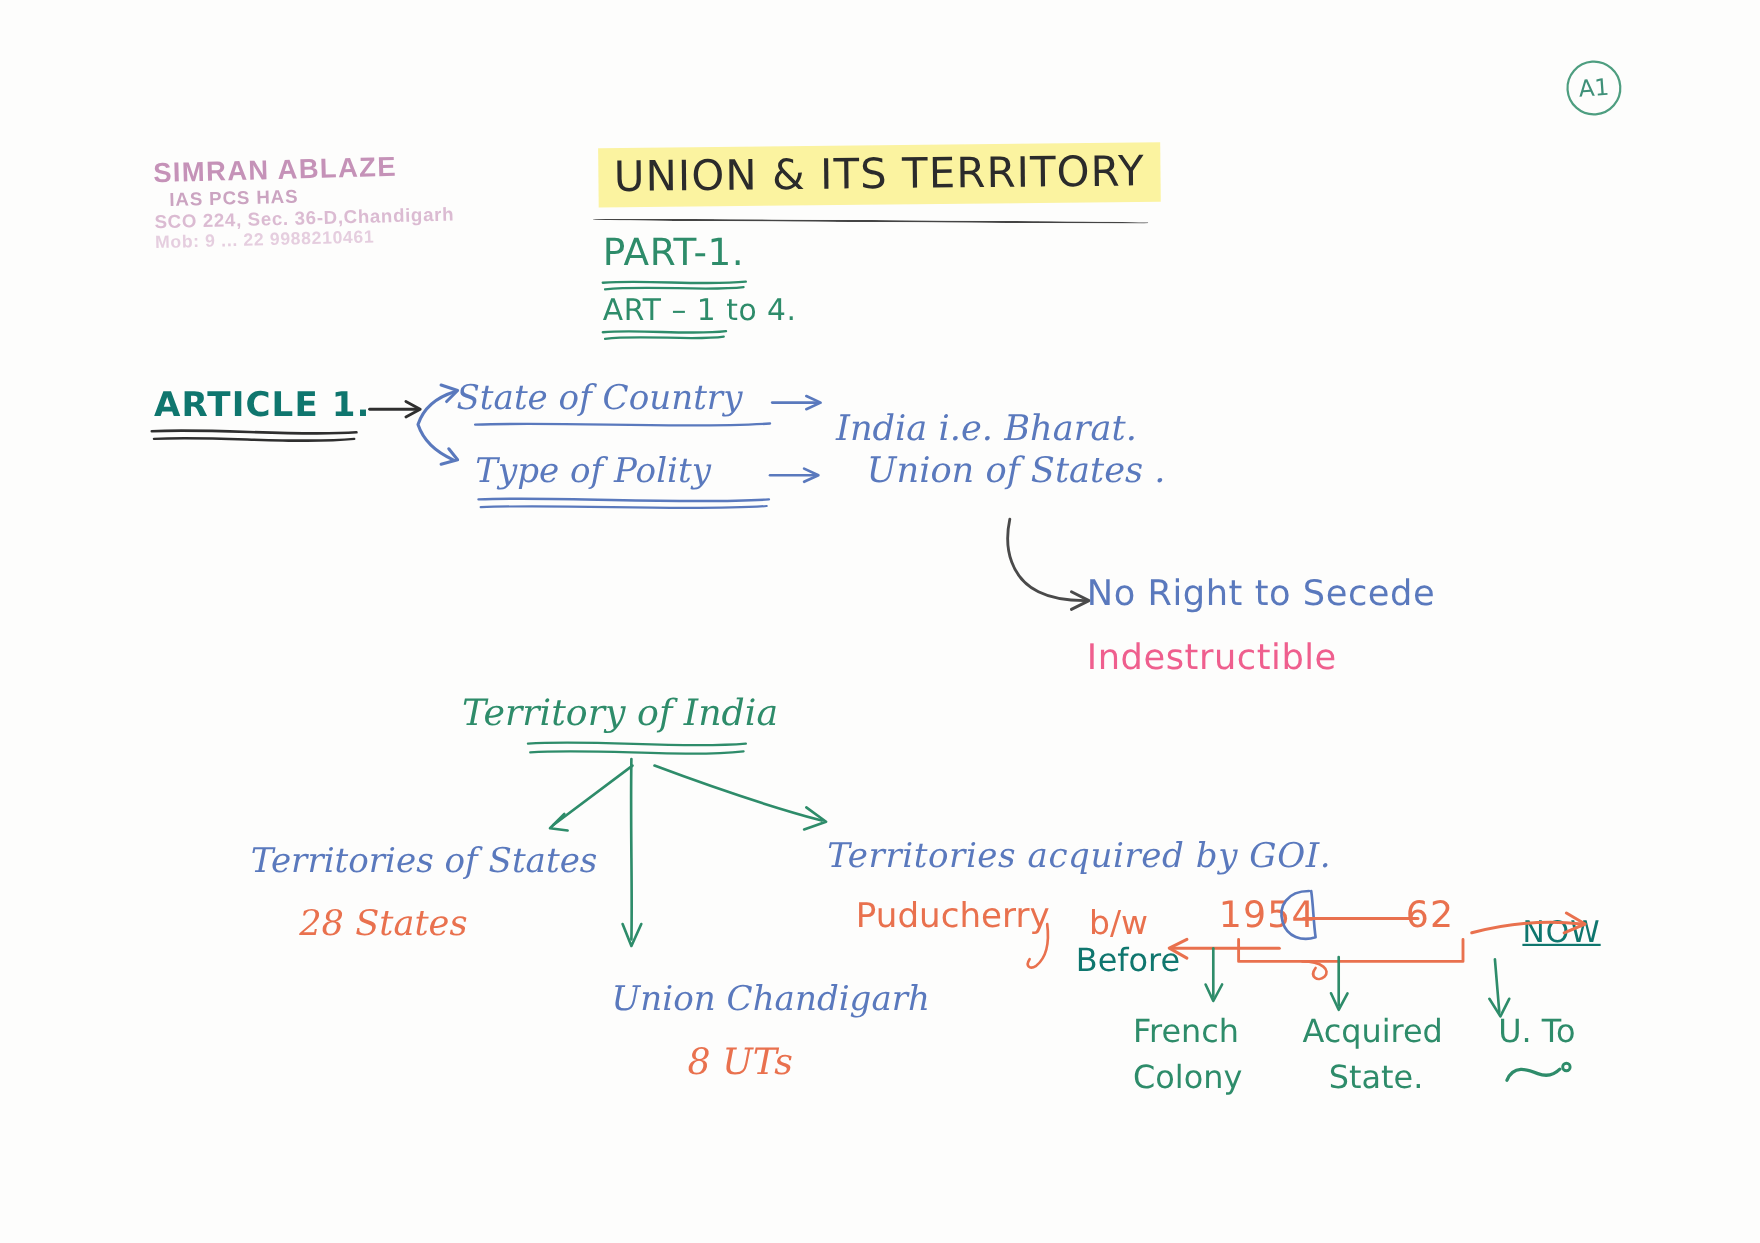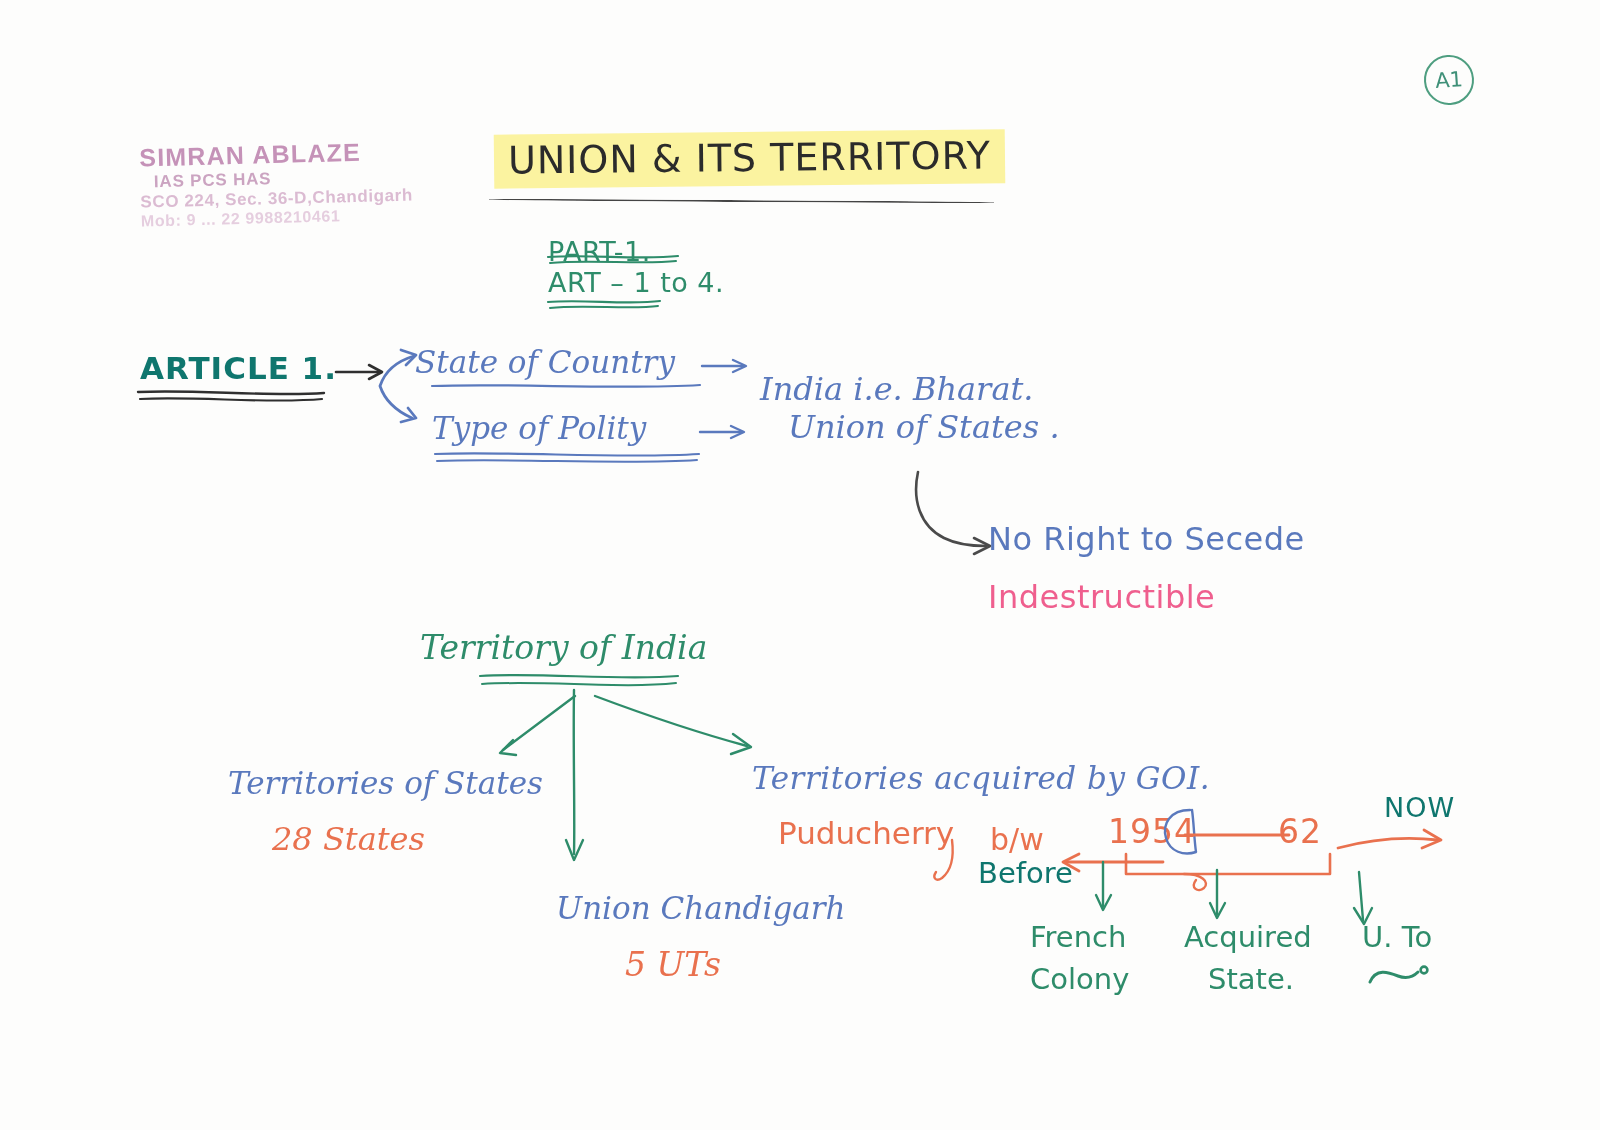--- a/index.html
+++ b/index.html
@@ -20,21 +20,21 @@
   .hand{font-family:"DejaVu Sans", sans-serif;font-weight:500;}
   .script{font-family:"DejaVu Serif", serif;font-style:italic;font-weight:400;}
   .caps{font-family:"DejaVu Sans", sans-serif;font-weight:600;letter-spacing:1px;}
   
   #stamp{left:140px;top:140px;transform:rotate(-1.5deg);opacity:.72;}
   #stamp .l1{font-family:"Liberation Sans", sans-serif;font-weight:700;font-size:25px;letter-spacing:1.2px;color:#b06a9e;}
   #stamp .l2{font-family:"Liberation Sans", sans-serif;font-weight:700;font-size:17px;letter-spacing:.8px;color:#b982ab;margin-left:14px;}
   #stamp .l3{font-family:"Liberation Sans", sans-serif;font-weight:600;font-size:17px;letter-spacing:.6px;color:#cfa3c3;}
   #stamp .l4{font-family:"Liberation Sans", sans-serif;font-weight:600;font-size:16px;letter-spacing:.6px;color:#ddbcd4;}
   
-  #title-wrap{left:494px;top:132px;border-radius:19px;}
+  #title-wrap{left:544px;top:132px;border-radius:19px;}
   #title-hl{
     display:inline-block;background:#fbf3a0;padding:4px 14px 6px 14px;
     font-family:"DejaVu Sans", sans-serif;font-weight:500;
     font-size:38px;letter-spacing:1px;color:#2b2b2b;
     transform:rotate(-0.6deg);
   }
   #title-rule{
     position:absolute;left:-5px;top:68px;width:505px;height:0;
     border-top:2.5px solid #444;border-radius:40%;transform:rotate(0.35deg);
   }
@@ -60,21 +60,21 @@
     <div class="l4">Mob: 9 ... 22  9988210461</div>
   </div>
 
   <div id="pagetag" class="abs">A1</div>
 
   <div id="title-wrap" class="abs">
     <span id="title-hl">UNION &amp; ITS TERRITORY</span>
     <div id="title-rule"></div>
   </div>
 
-  <div class="abs c-green hand" style="left:548px;top:236px;font-size:27px;letter-spacing:.5px;">PART-1.</div>
+  <div class="abs c-green hand" style="left:548px;top:210px;font-size:34px;letter-spacing:.5px;">PART-1.</div>
   <svg class="ink c-green" style="left:548px;top:254px;" width="136" height="12">
     <path d="M0 3 C40 0,92 6,130 2" stroke="#2e8c6a" stroke-width="2.2"></path>
     <path d="M2 9 C42 5,94 11,128 7" stroke="#2e8c6a" stroke-width="2"></path>
   </svg>
 
   <div class="abs c-green hand" style="left:548px;top:267px;font-size:27px;letter-spacing:.5px;">ART – 1 to 4.</div>
   <svg class="ink c-green" style="left:548px;top:299px;" width="116" height="12">
     <path d="M0 3 C34 0,80 6,112 2" stroke="#2e8c6a" stroke-width="2.2"></path>
     <path d="M2 9 C36 5,82 11,110 7" stroke="#2e8c6a" stroke-width="2"></path>
   </svg>
@@ -142,34 +142,34 @@
 
   <svg class="ink" style="left:560px;top:690px;" width="30" height="180">
     <path d="M14 0 C13 60,15 120,14 164" stroke="#2e8c6a" stroke-width="2.4"></path>
     <path d="M6 150 L14 170 L23 150" stroke="#2e8c6a" stroke-width="2.4"></path>
   </svg>
 
   <div class="abs c-blue script" style="left:228px;top:765px;font-size:31px;">Territories of States</div>
   <div class="abs c-orange script" style="left:272px;top:820px;font-size:32px;">28 States</div>
 
   <div class="abs c-blue script" style="left:556px;top:890px;font-size:31px;">Union Chandigarh</div>
-  <div class="abs c-orange script" style="left:625px;top:945px;font-size:33px;">5 UTs</div>
+  <div class="abs c-orange script" style="left:625px;top:945px;font-size:33px;">8 UTs</div>
 
   <div class="abs c-blue script" style="left:752px;top:760px;font-size:31px;letter-spacing:.5px;">Territories acquired by GOI.</div>
   <div class="abs c-orange hand" style="left:778px;top:815px;font-size:31px;">Puducherry</div>
 
   <svg class="ink" style="left:930px;top:840px;" width="40" height="46">
     <path d="M22 0 C24 16,22 30,12 38 C6 42,2 38,6 32" stroke="#e9714e" stroke-width="2.4"></path>
   </svg>
 
   <div class="abs c-orange hand" style="left:990px;top:822px;font-size:30px;">b/w</div>
   <div class="abs c-black hand" style="left:978px;top:856px;font-size:29px;">Before</div>
   <div class="abs c-orange hand" style="left:1108px;top:812px;font-size:33px;letter-spacing:1px;">1954</div>
   <div class="abs c-orange hand" style="left:1278px;top:812px;font-size:33px;letter-spacing:1px;">62</div>
-  <div class="abs c-black hand" style="left:1384px;top:792px;font-size:27px;letter-spacing:1px;">NOW</div>
+  <div class="abs c-black hand" style="left:1384px;top:832px;font-size:27px;letter-spacing:1px;text-decoration:underline;">NOW</div>
 
   <svg class="ink" style="left:1160px;top:806px;" width="52" height="58">
     <path d="M30 4 C10 4,2 18,6 32 C10 46,24 50,36 46 C34 32,34 18,32 4" stroke="#5a79bd" stroke-width="2.4"></path>
   </svg>
 
   <svg class="ink" style="left:1185px;top:828px;" width="110" height="14">
     <path d="M0 7 L104 7" stroke="#e9714e" stroke-width="2.8"></path>
   </svg>
 
   <svg class="ink" style="left:1338px;top:826px;" width="112" height="34">

